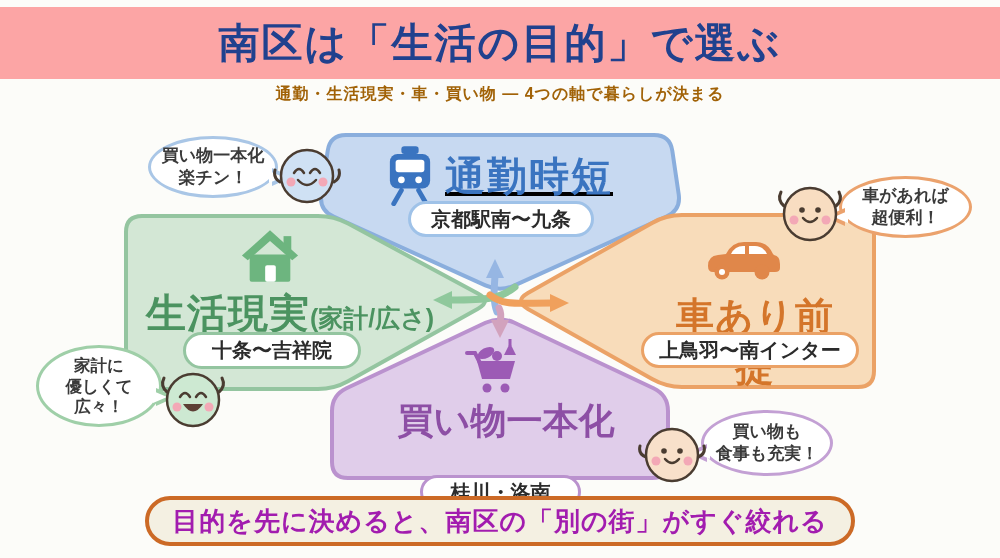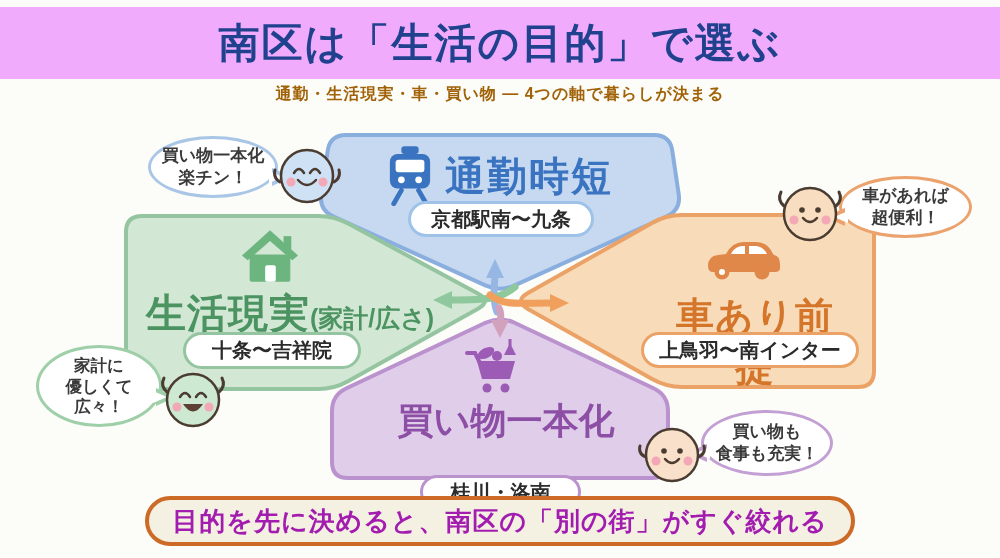--- a/index.html
+++ b/index.html
@@ -1,29 +1,29 @@
 <!DOCTYPE html>
 <html><head>
 <meta charset="utf-8">
 <style>
   * { margin:0; padding:0; box-sizing:border-box; }
   body { background:#fff; font-family:"Liberation Sans", sans-serif; }
   .stage { position:relative; width:1000px; height:558px; background:#fcfcf9; overflow:hidden; }
 
-  .title-band { position:absolute; left:0; top:7px; width:1000px; height:72px; background:#f0abfc;
+  .title-band { position:absolute; left:0; top:7px; width:1000px; height:72px; background:#fca5a5;
                 display:flex; align-items:center; justify-content:center; }
   .page-title { font-size:41px; font-weight:800; color:#20418e; letter-spacing:2px; }
   .subtitle-row { position:absolute; left:0; top:84px; width:1000px; text-align:center;
                   font-size:16px; font-weight:700; color:#a16207; letter-spacing:1px; }
 
   #diagram { position:absolute; left:0; top:0; z-index:0; }
 
   .zone-heading { z-index:3; }
   .commute-heading { position:absolute; left:340px; top:144px; width:320px; height:64px;
-                     display:flex; align-items:center; justify-content:center; gap:12px; }
+                     display:flex; align-items:center; justify-content:center; gap:12px;text-decoration:underline; }
   .commute-heading .zone-label { font-size:40px; font-weight:800; color:#3a74c0; letter-spacing:2px; }
   .living-heading { position:absolute; left:146px; top:286px; white-space:nowrap; }
   .living-heading .zone-label { font-size:40px; font-weight:800; color:#4b9360; letter-spacing:1px; }
   .living-heading .zone-label-sub { font-size:25px; font-weight:800; color:#4b9360; }
   .car-heading { position:absolute; left:657px; top:291px; width:196px; text-align:center;
                  font-size:38px; font-weight:800; color:#d4752a; letter-spacing:1px; }
   .shopping-heading { position:absolute; left:390px; top:397px; width:232px; text-align:center;
                       font-size:36px; font-weight:700; color:#8d4fa5; }
 
   .zone-icon { position:absolute; z-index:3; }

